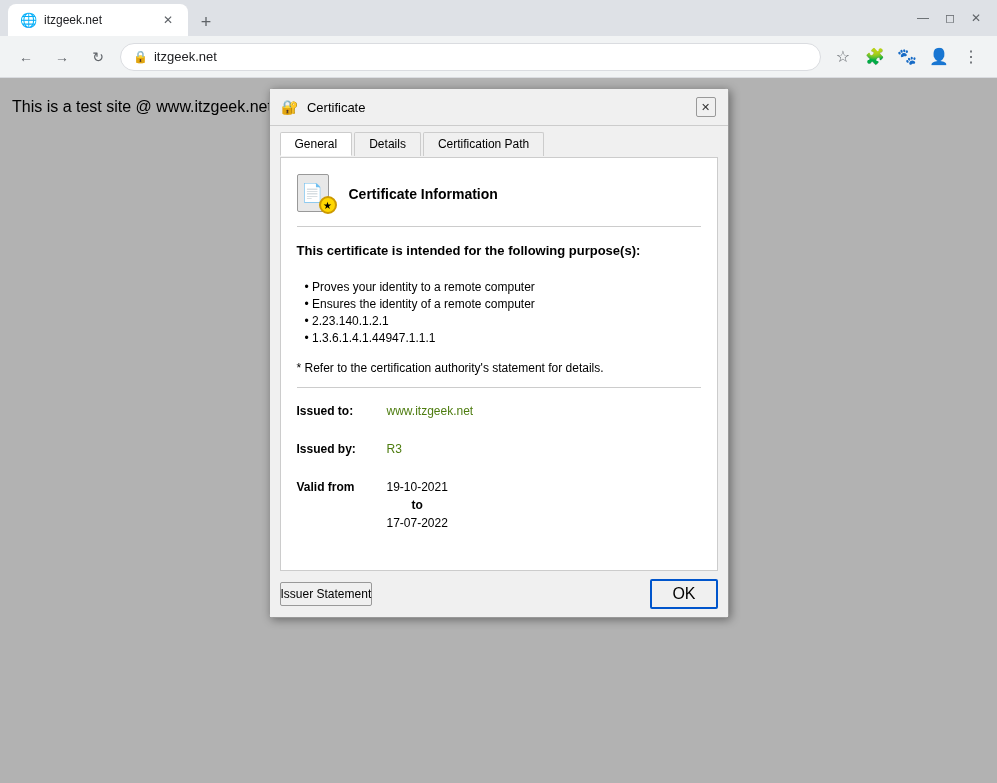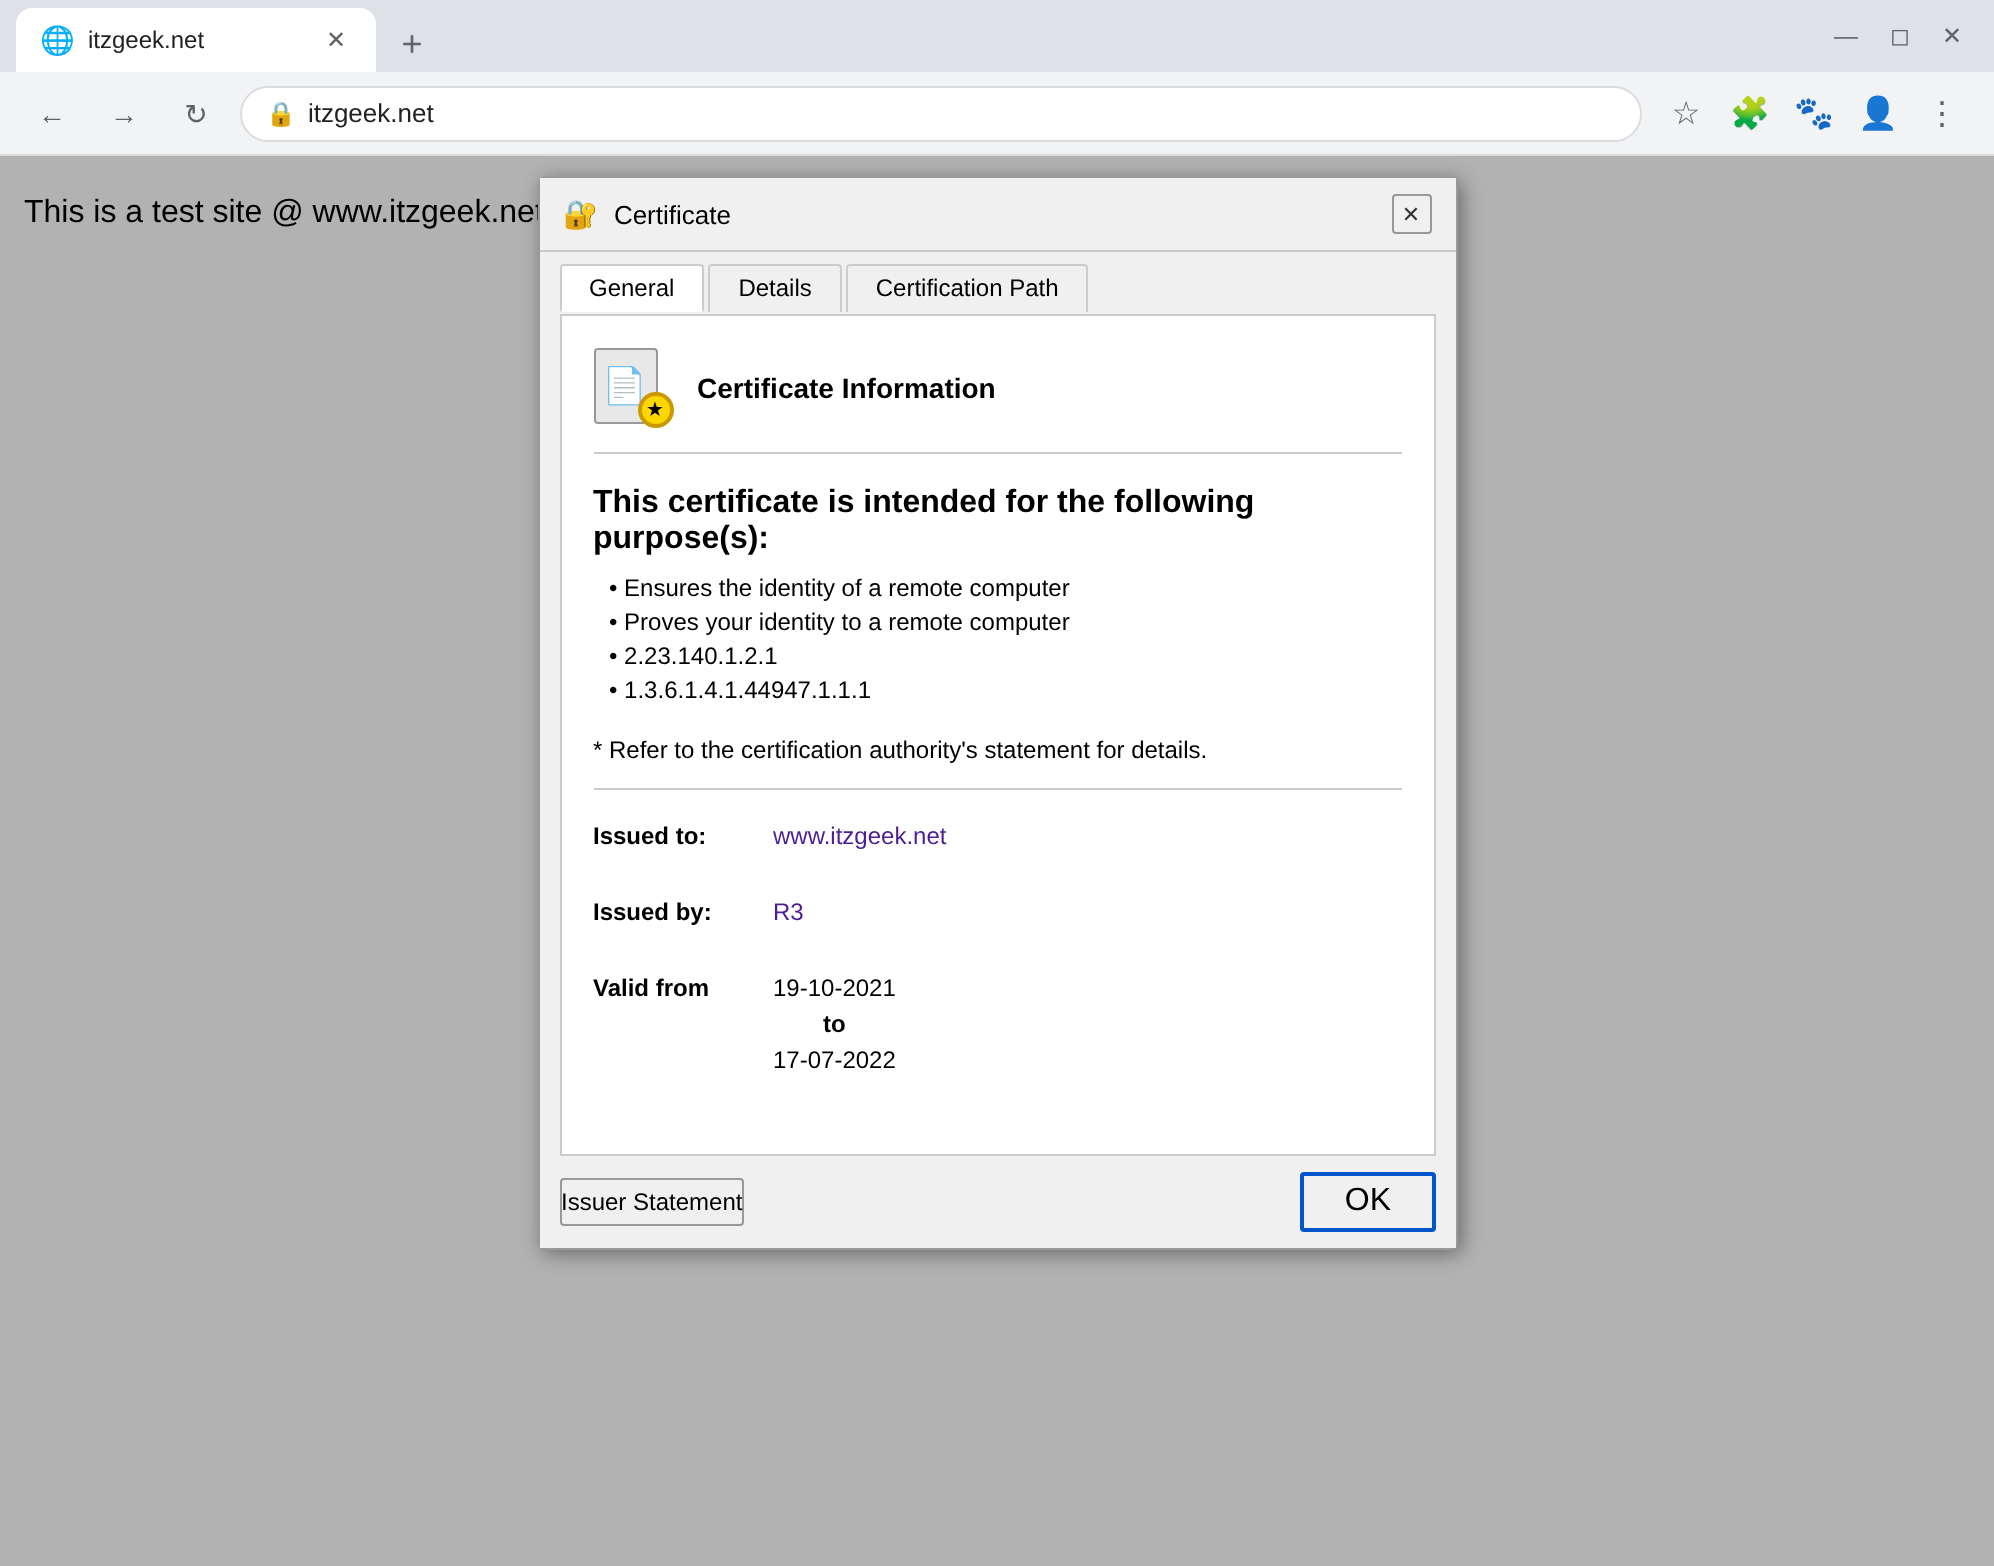--- a/index.html
+++ b/index.html
@@ -299,22 +299,22 @@
     }
 
     .cert-info-title {
       font-size: 14px;
       font-weight: bold;
       color: #000;
     }
 
     .cert-purpose-heading {
       font-weight: bold;
-      font-size: 16px;
-      margin-bottom: 8px;
+      font-size: 13px;
+      margin-bottom: 22px;
       color: #000;
     }
 
     .cert-purpose-list {
       list-style: none;
       margin-left: 8px;
       margin-bottom: 16px;
     }
 
     .cert-purpose-list li {
@@ -345,21 +345,21 @@
       font-size: 12px;
     }
 
     .cert-field-label {
       font-weight: bold;
       min-width: 90px;
       color: #000;
     }
 
     .cert-field-value {
-      color: #4c1d95;
+      color: #4d7c0f;
     }
 
     .valid-from-row {
       display: flex;
       align-items: center;
       gap: 4px;
       font-size: 12px;
       flex-direction: column;
     }
 
@@ -476,22 +476,22 @@
             <div class="cert-icon">
               <div class="cert-icon-main" style="display:flex;align-items:center;justify-content:center;font-size:18px;color:#888;">📄</div>
               <div class="cert-icon-badge">★</div>
             </div>
             <span class="cert-info-title">Certificate Information</span>
           </div>
 
           <div class="cert-fields">
             <p class="cert-purpose-heading">This certificate is intended for the following purpose(s):</p>
             <ul class="cert-purpose-list">
+              <li>Proves your identity to a remote computer</li>
               <li>Ensures the identity of a remote computer</li>
-              <li>Proves your identity to a remote computer</li>
               <li>2.23.140.1.2.1</li>
               <li>1.3.6.1.4.1.44947.1.1.1</li>
             </ul>
 
             <p class="cert-note">* Refer to the certification authority's statement for details.</p>
 
             <div class="cert-field">
               <span class="cert-field-label">Issued to:</span>
               <span class="cert-field-value">www.itzgeek.net</span>
             </div>

